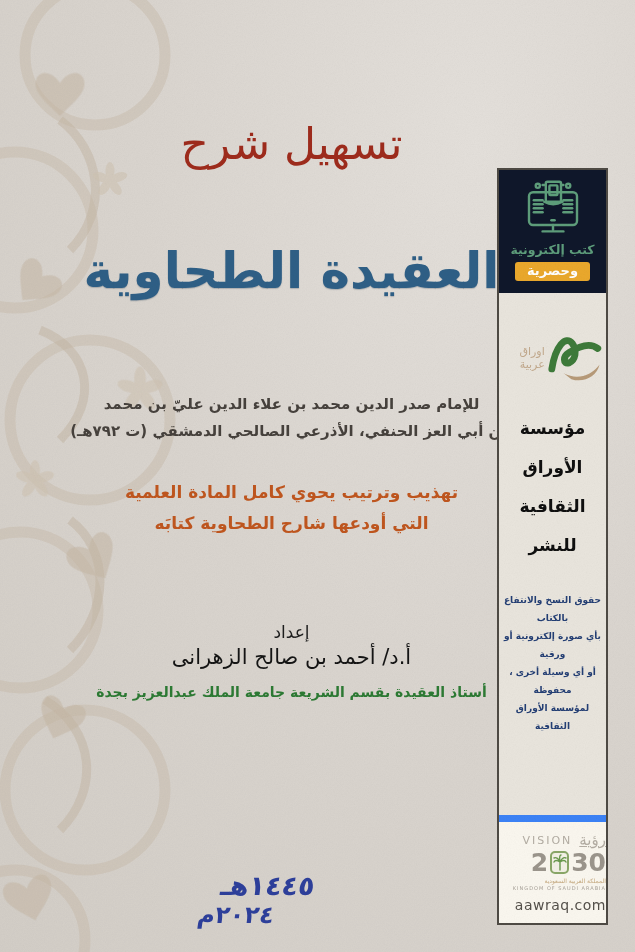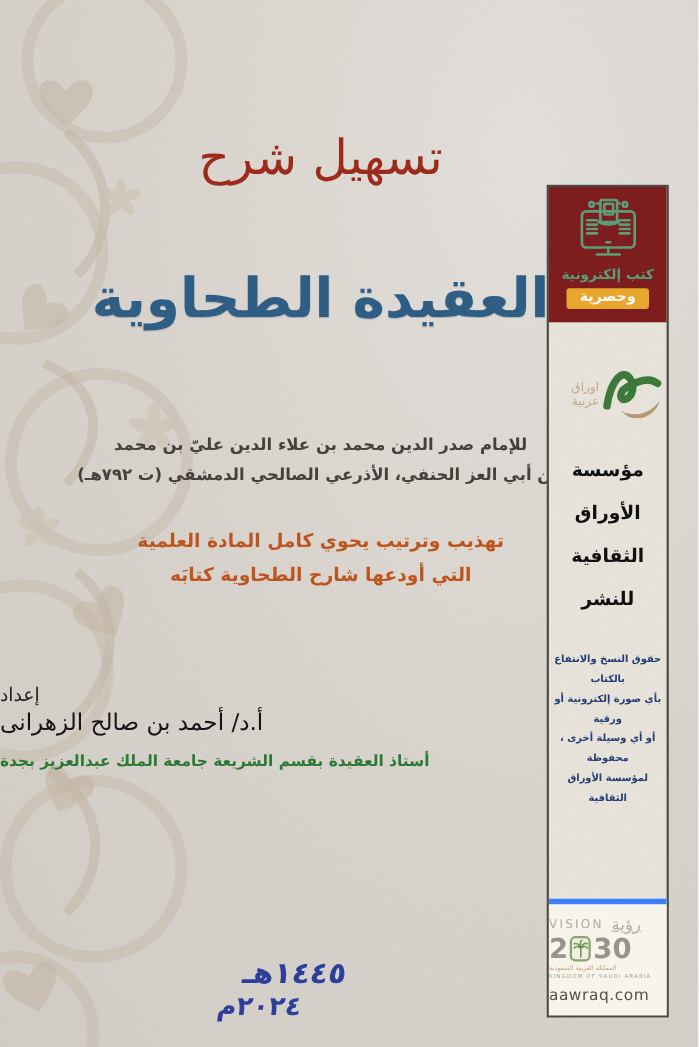--- a/index.html
+++ b/index.html
@@ -35,60 +35,60 @@
   .author-block{
     position:absolute; top:391px; left:0; right:0;
     text-align:center; font-size:15px; font-weight:bold;
     color:#46413c; line-height:1.78;
   }
   .desc-block{
     position:absolute; top:477px; left:0; right:0;
     text-align:center; font-size:17px; font-weight:bold;
     color:#c0561e; line-height:1.85;
   }
-  .prep-block{ position:absolute; top:622px; left:0; right:0; text-align:left; }
+  .prep-block{ position:absolute; top:622px; left:0; right:0; text-align:center; }
   .prep-heading{ font-size:17px; color:#1d1d1d; }
   .prep-name{ font-size:21px; color:#141414; margin-top:3px; }
   .prep-affiliation{ font-size:14px; font-weight:bold; color:#2c7a33; margin-top:15px; }
   .dates-block{
     position:absolute; top:870px; left:160px; width:180px;
     text-align:center; color:#2d3f9b; transform:skewX(-8deg);
   }
   .date-hijri{ font-size:27px; font-weight:600; transform:translateX(16px); }
   .date-greg{ font-size:24px; font-weight:600; transform:translateX(-12px); margin-top:0px; }
 
   
   .sidebar{
     position:absolute; left:497px; top:168px; width:111px; height:757px;
     background:#e9e5dd; border:2px solid #4e4a44;
     display:flex; flex-direction:column; align-items:center;
     direction:rtl;
   }
   .ebooks-block{
-    width:100%; background:#7f1d1d; padding:10px 0 12px;
+    width:100%; background:#0f172a; padding:10px 0 12px;
     display:flex; flex-direction:column; align-items:center;
   }
   .ebooks-caption{ font-size:12.5px; font-weight:bold; color:#5d9d7b; margin-top:4px; }
   .ebooks-badge{
     background:#eaa82c; color:#ffffff; font-size:13px; font-weight:bold;
     padding:1px 12px 3px; border-radius:3px; margin-top:5px;
   }
   .awraq-block{ margin-top:34px; display:flex; flex-direction:row; align-items:center; }
   .awraq-caption{ font-size:11px; color:#c2a98c; margin-top:2px; }
   .publisher-block{ margin-top:22px; text-align:center; }
   .publisher-line{ display:block; font-size:17px; font-weight:bold; color:#0f0f0f; line-height:2.3; }
   .copyright-block{
     margin-top:26px; text-align:center; font-size:9px; font-weight:bold;
     color:#233e74; line-height:2.0; padding:0 4px;
   }
   .vision-block{
     position:absolute; bottom:0; left:0; right:0;
     background:#faf7ef; padding:9px 0 10px;
-    display:flex; flex-direction:column; align-items:flex-end;
-    border-top:5px solid #3b82f6;
+    display:flex; flex-direction:column; align-items:flex-start;
+    border-top:7px solid #3b82f6;
   }
   .vision-row{ display:flex; align-items:center; gap:7px; direction:ltr;
     color:#b3ada3; font-size:11px; letter-spacing:2px; font-weight:500; }
   .vision-ar{ letter-spacing:0; font-size:15px;text-decoration:underline; }
   .year-row{ display:flex; align-items:center; gap:2px; direction:ltr;
     color:#9b958c; font-size:25px; font-weight:bold; line-height:1; margin-top:1px; }
   .palm-box{
     width:19px; height:23px; border:2px solid #8aa768; border-radius:5px;
     display:flex; align-items:center; justify-content:center; background:#f3f1e6;
   }

